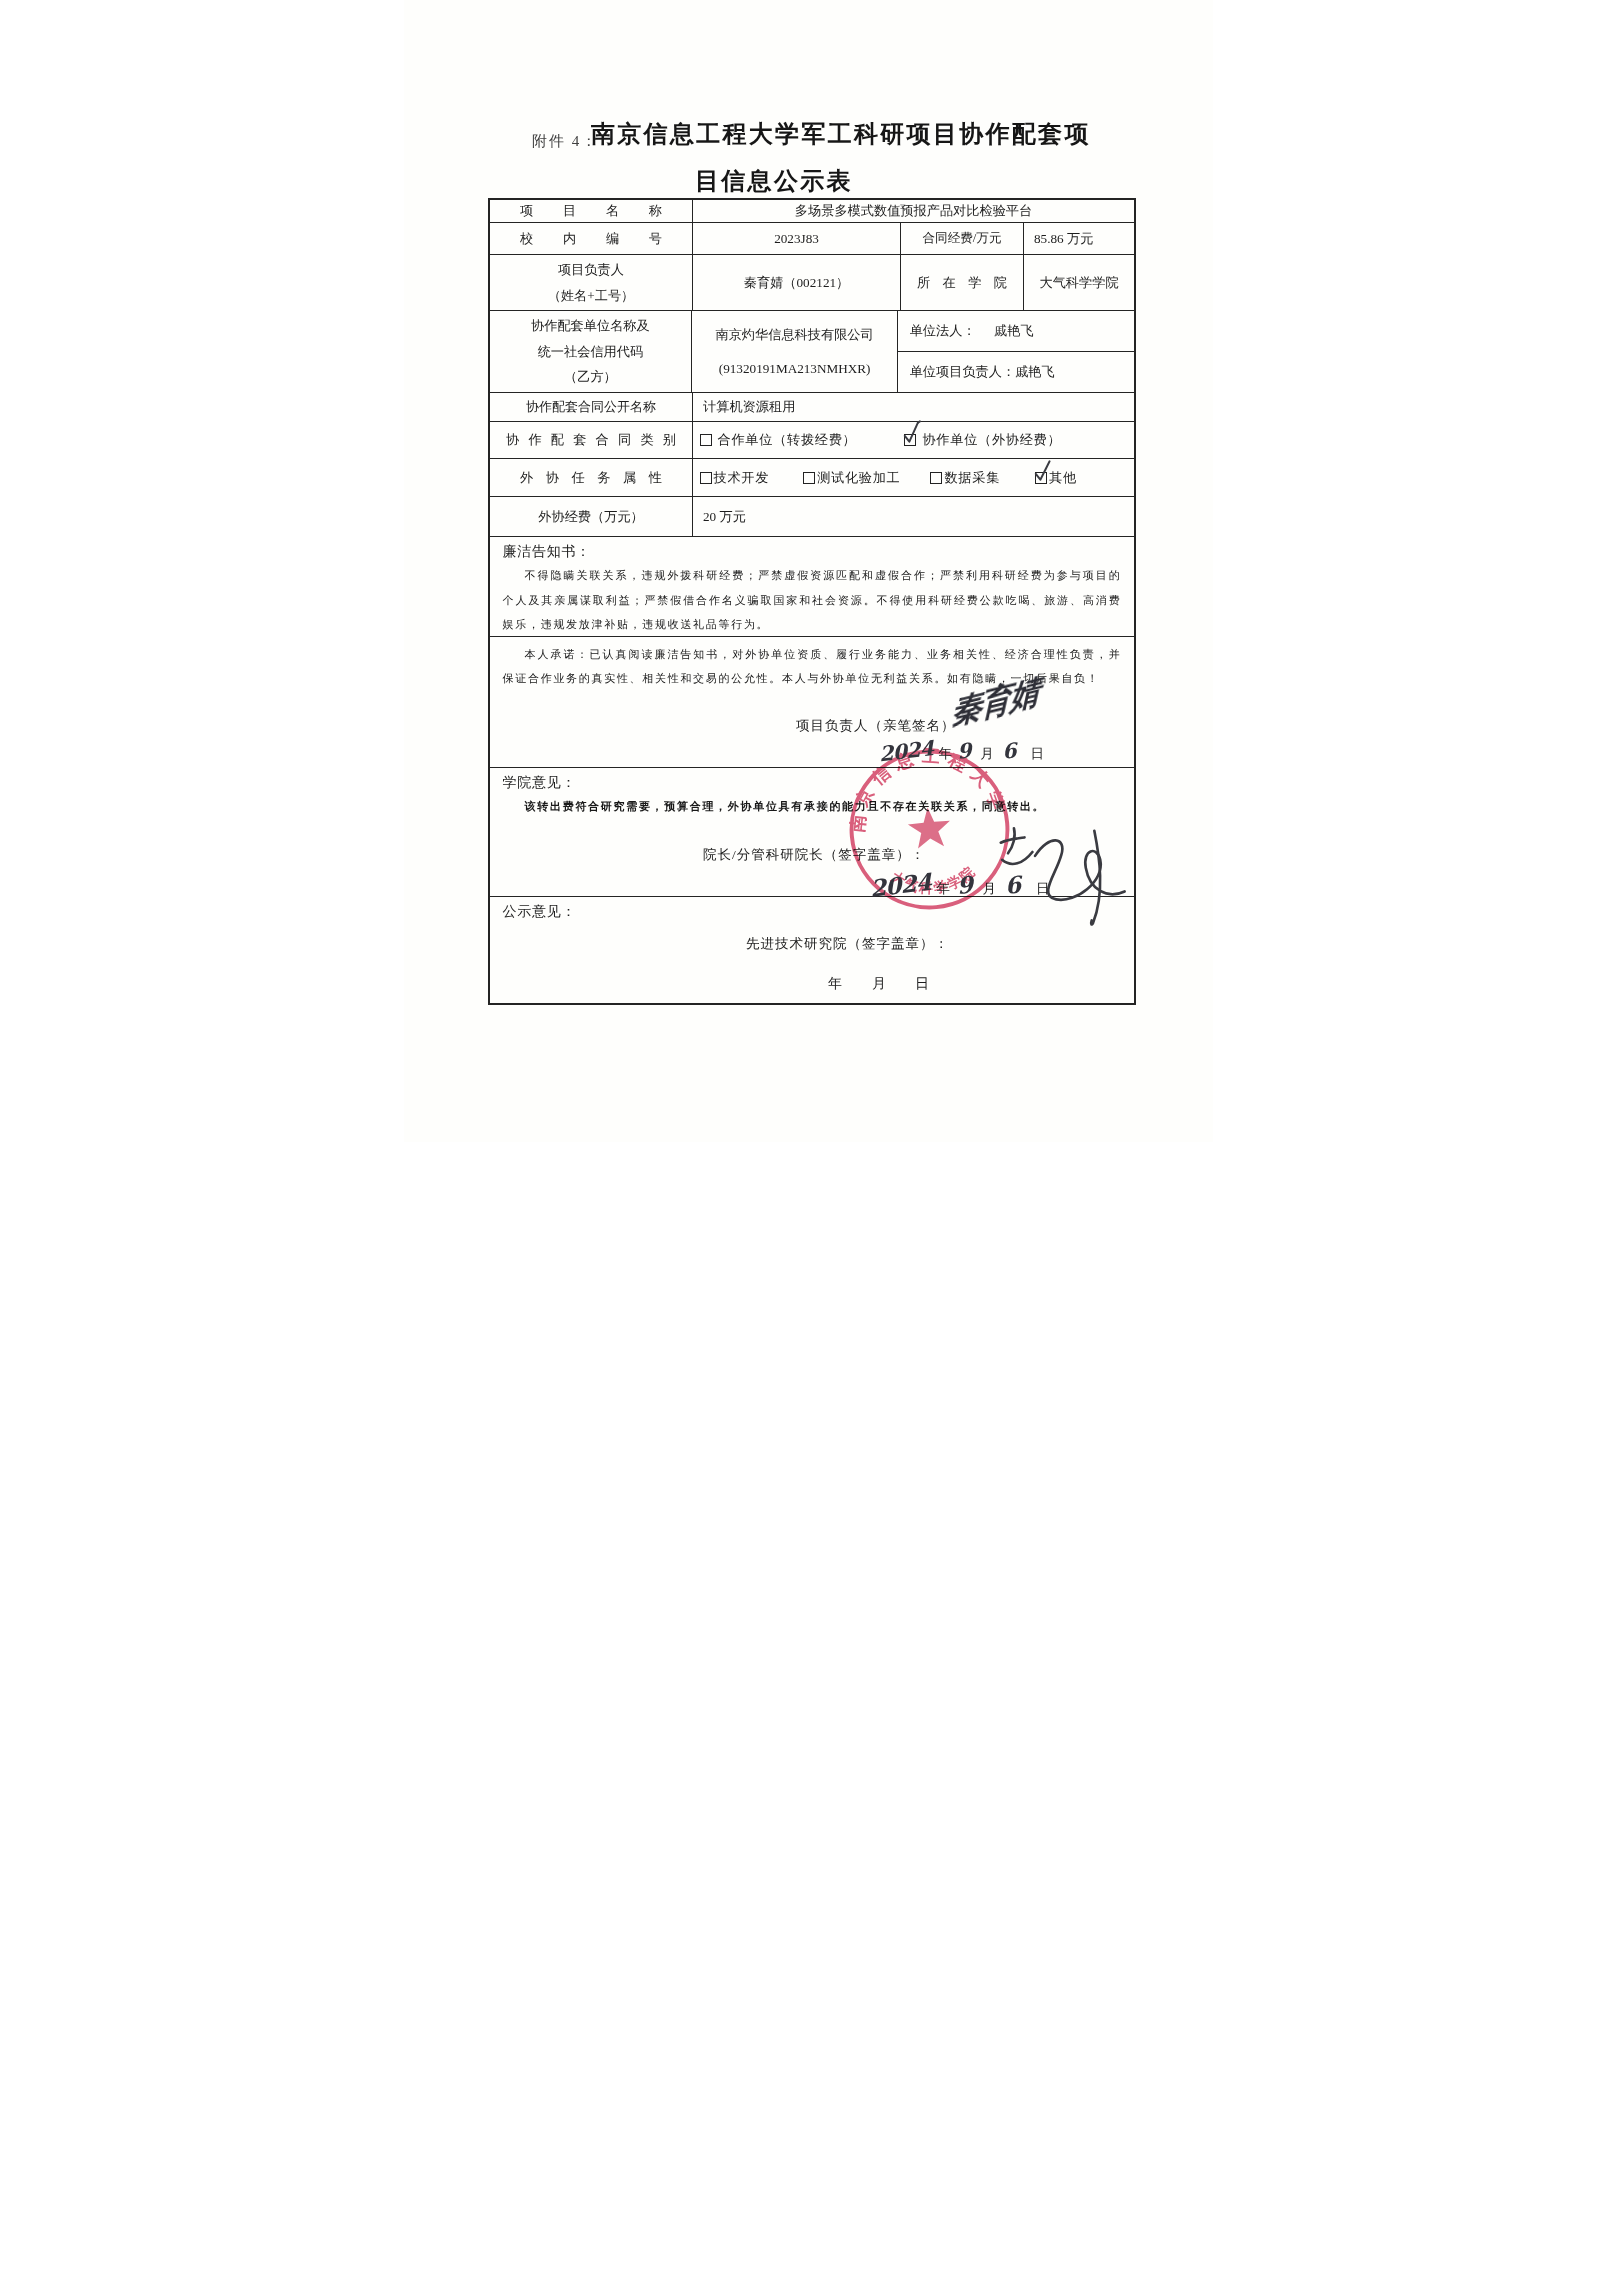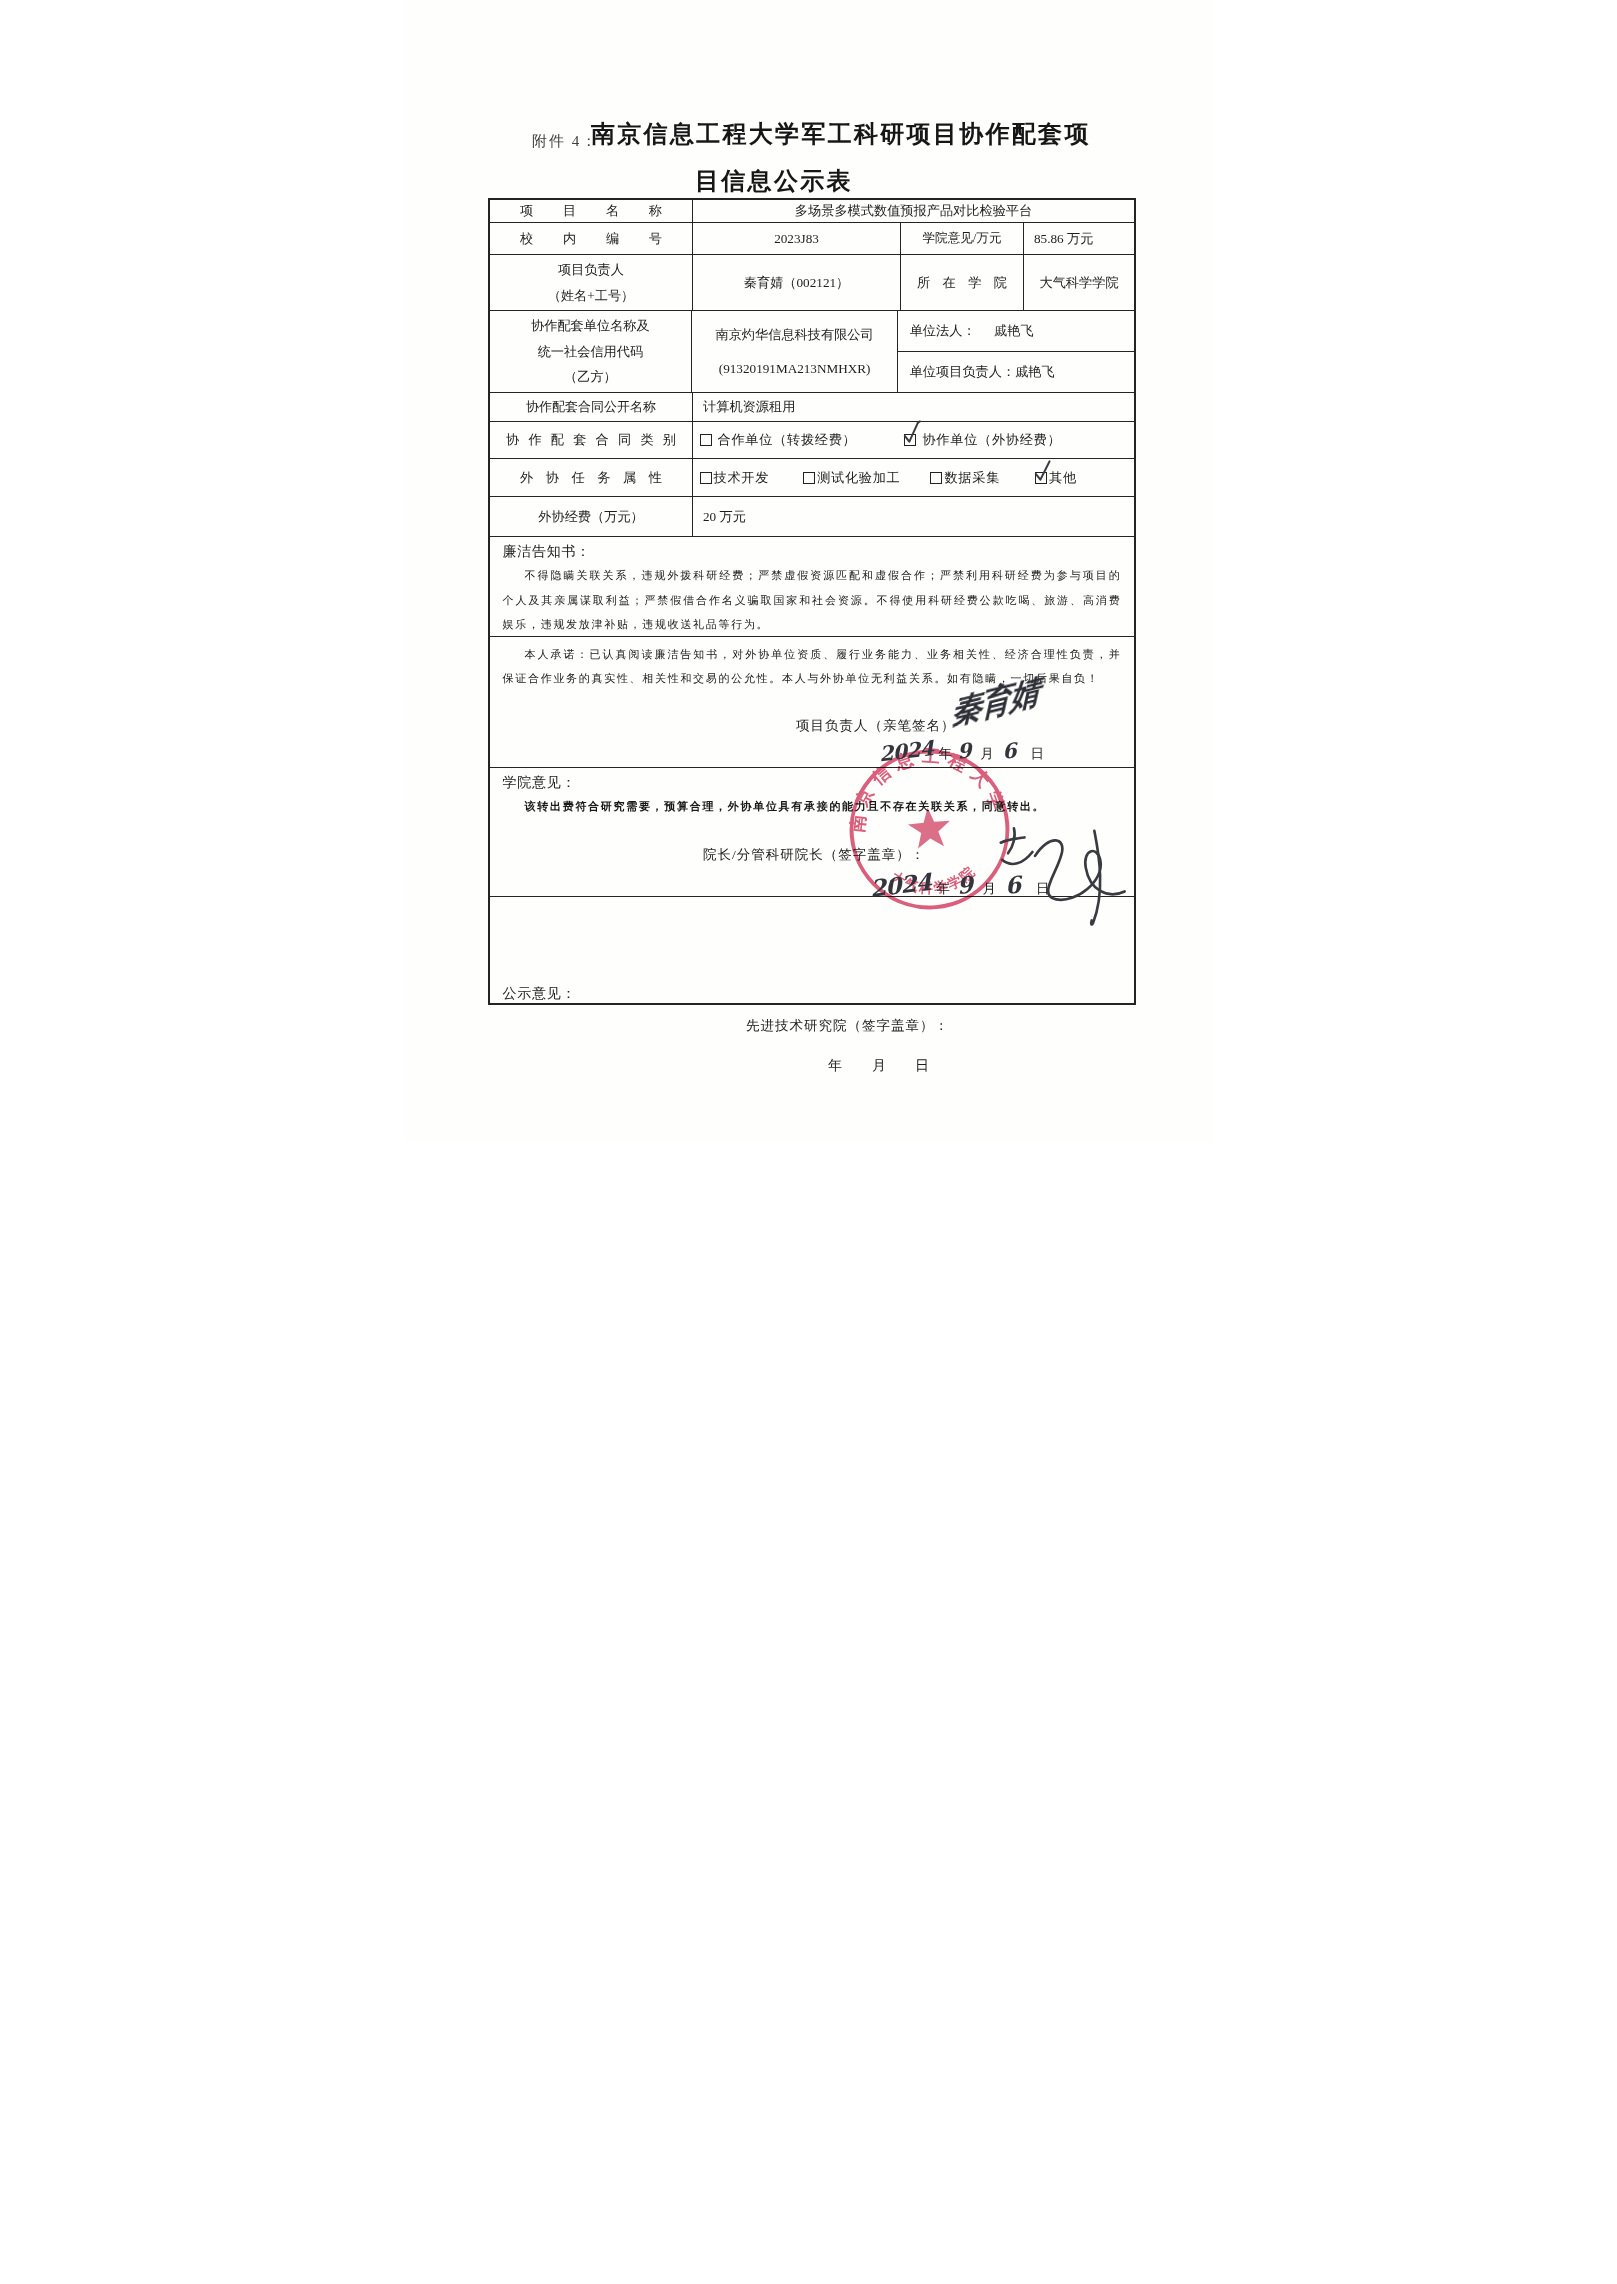--- a/index.html
+++ b/index.html
@@ -17,21 +17,21 @@
   .title-l1{position:absolute;left:187px;top:118px;font-size:24px;font-weight:700;
     letter-spacing:2.3px;font-family:"Liberation Sans","DejaVu Sans",sans-serif;color:#161616;white-space:nowrap;}
   .title-l2{position:absolute;left:291px;top:165px;font-size:24px;font-weight:700;
     letter-spacing:2.3px;font-family:"Liberation Sans","DejaVu Sans",sans-serif;color:#161616;white-space:nowrap;}
   
   .form-table{
     position:absolute;left:84px;top:198px;width:648px;
     border:2px solid #242424;box-sizing:border-box;background:transparent;
   }
   .row{display:flex;border-bottom:1.3px solid #242424;box-sizing:border-box;position:relative;}
-  .row:last-child{border-bottom:none;align-items:flex-end;}
+  .row:last-child{border-bottom:none;}
   .cell{box-sizing:border-box;border-right:1.3px solid #242424;display:flex;align-items:center;}
   .cell:last-child{border-right:none;}
   .c-label{width:203px;justify-content:center;flex-direction:column;text-align:center;font-size:13.2px;line-height:1.95;}
   .c2{width:208px;}
   .c3{width:123px;}
   .c4{flex:1;}
   .spread{display:block;width:100%;padding:0 30px;box-sizing:border-box;text-align:justify;text-align-last:justify;}
   .spread-sm{display:block;width:100%;padding:0 16px;box-sizing:border-box;text-align:justify;text-align-last:justify;}
   .val-center{justify-content:center;text-align:center;font-size:13.2px;}
   .val-left{justify-content:flex-start;padding-left:10px;font-size:13.2px;}
@@ -90,21 +90,21 @@
           <span class="spread">项目名称</span>
         </div>
       <div class="cell c4 val-center">多场景多模式数值预报产品对比检验平台</div>
     </div>
 
     <div class="row" style="height:32px">
       <div class="cell c-label">
           <span class="spread">校内编号</span>
         </div>
       <div class="cell c2 val-center">2023J83</div>
-      <div class="cell c3 val-center" style="font-size:12.6px">学院意见/万元</div>
+      <div class="cell c3 val-center" style="font-size:12.6px">合同经费/万元</div>
       <div class="cell c4 val-left">85.86 万元</div>
     </div>
 
     <div class="row" style="height:56px">
       <div class="cell c-label">
         <span>项目负责人</span>
         <span>（姓名+工号）</span>
       </div>
       <div class="cell c2 val-center">秦育婧（002121）</div>
       <div class="cell c3 val-center">

